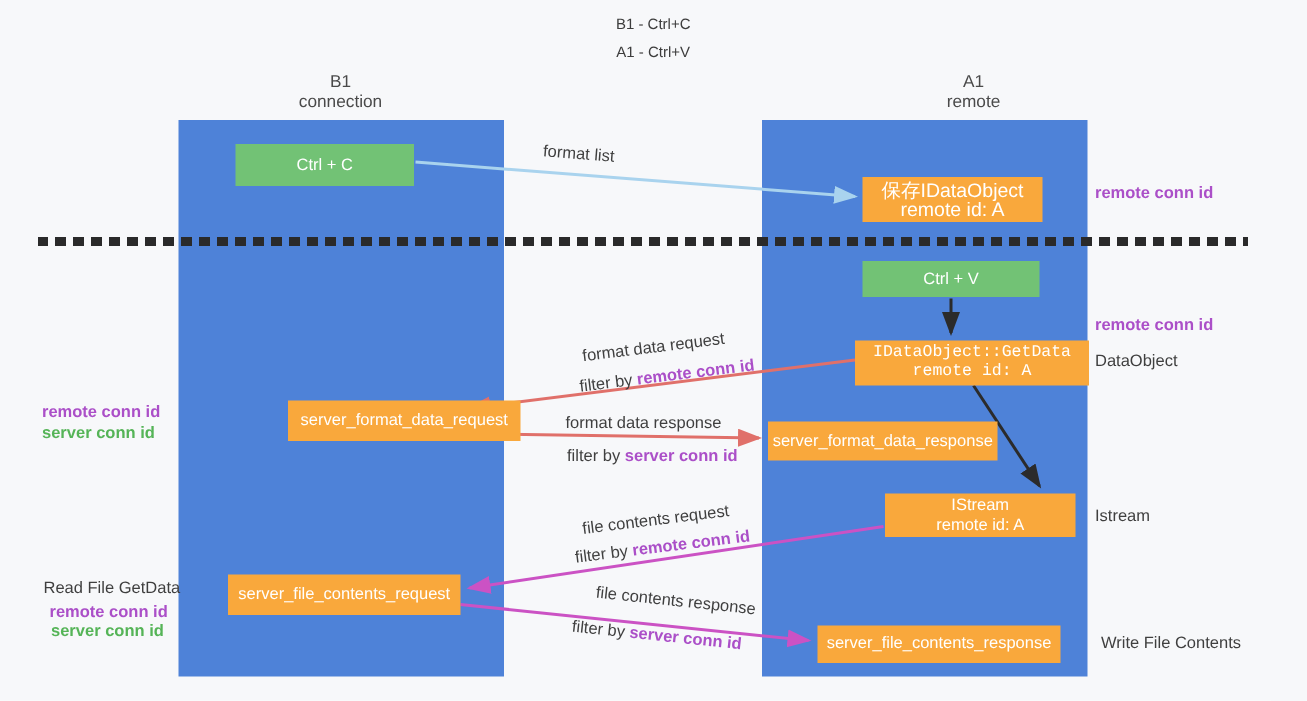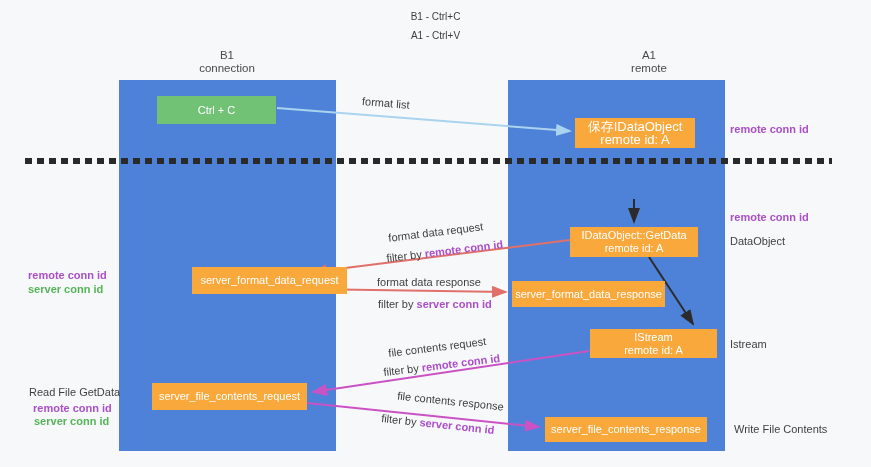--- a/index.html
+++ b/index.html
@@ -78,22 +78,25 @@
 
   <div class="node green" style="left:157px;top:96px;width:119px;height:28px;">
     <div>Ctrl + C</div>
   </div>
 
   <div class="node orange" style="left:575px;top:118px;width:120px;height:30px;font-size:13px;">
     <div>保存IDataObject</div>
     <div>remote id: A</div>
   </div>
 
+  <div class="node green" style="left:575px;top:174px;width:118px;height:24px;">
+    <div>Ctrl + V</div>
+  </div>
 
-  <div class="node orange" style="left:570px;top:227px;width:128px;height:30px;">
+  <div class="node orange" style="left:570px;top:227px;width:156px;height:30px;font-family:Liberation Mono, monospace;">
     <div>IDataObject::GetData</div>
     <div>remote id: A</div>
   </div>
 
   <div class="node orange" style="left:152px;top:267px;width:155px;height:27px;margin-left:40px;">
     <div>server_format_data_request</div>
   </div>
 
   <div class="node orange" style="left:512px;top:281px;width:153px;height:26px;">
     <div>server_format_data_response</div>

